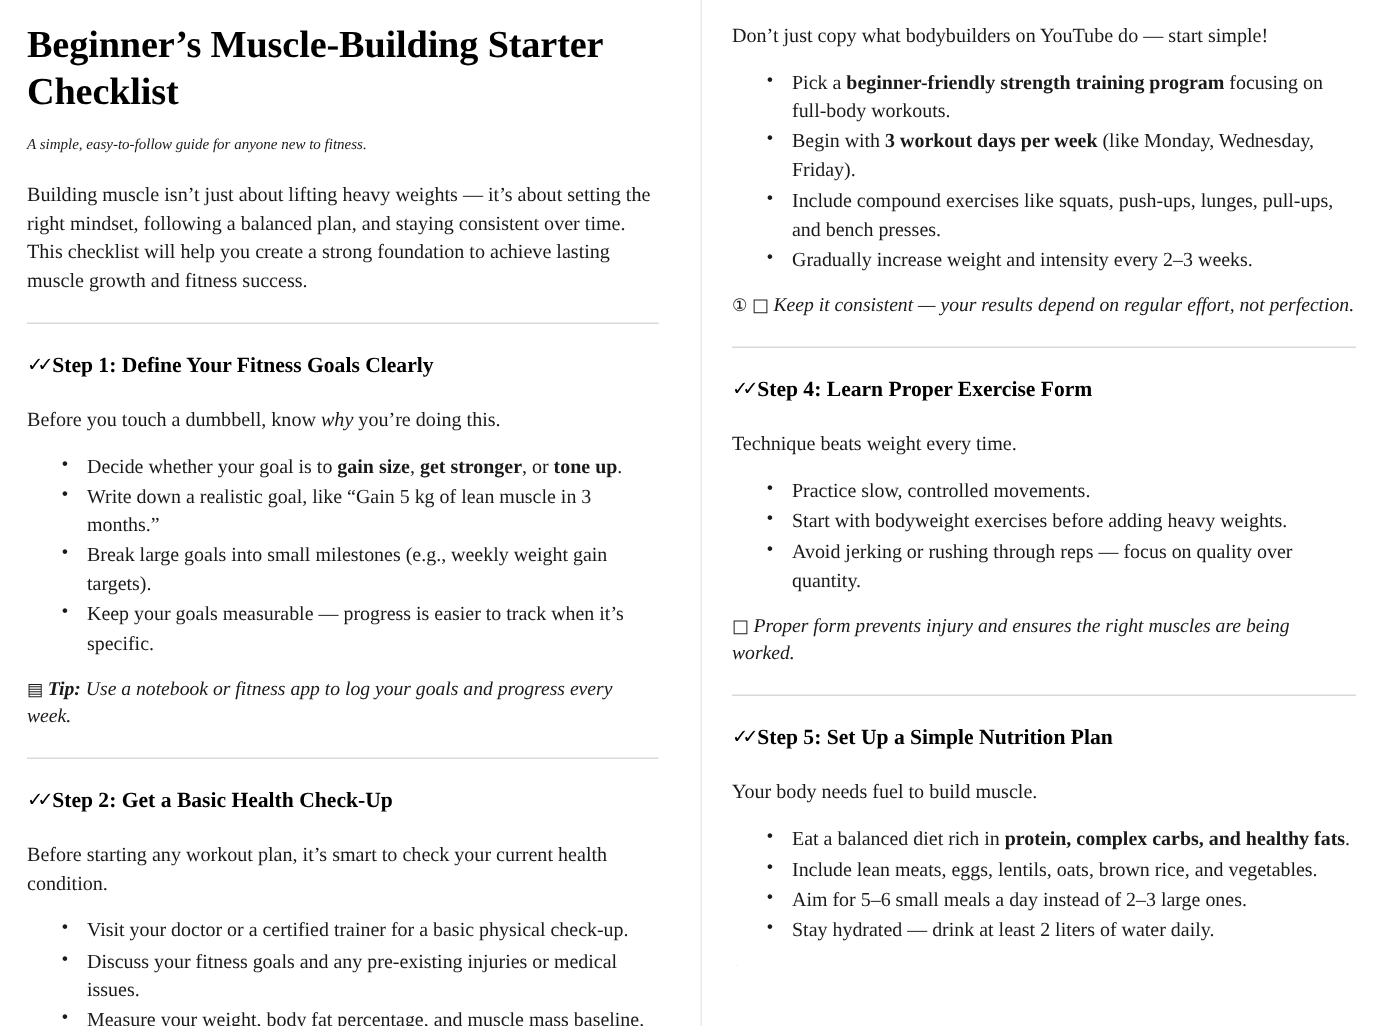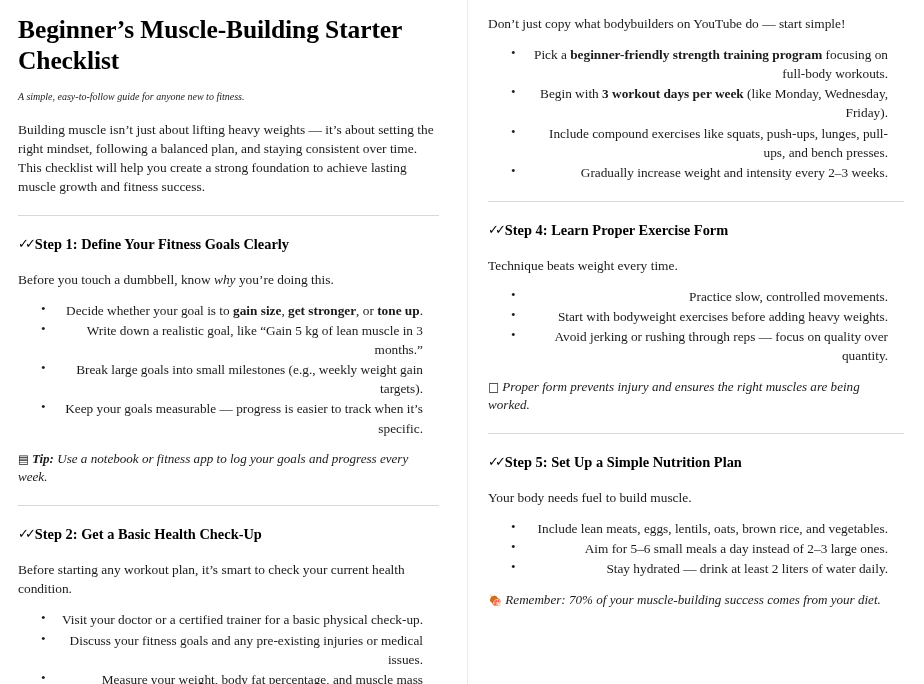--- a/index.html
+++ b/index.html
@@ -98,24 +98,23 @@
     margin: 0 0 12px 0;
   }
   ul.bullets {
     margin: 0 0 12px 0;
     padding-left: 40px;
     list-style: none;
   }
   ul.bullets li {
     font-size: 13.3px;
     line-height: 1.44;
-    margin: 0 16px 1px 0;
+    margin: 0 0 1px 0;
     position: relative;
     padding-left: 0;
-    text-align: right;
   }
   ul.bullets li::before {
     content: "\2022";
     position: absolute;
     left: -17px;
     top: -1px;
     font-size: 13px;
     color: #1a1a1a;
   }
   .note {
@@ -192,20 +191,23 @@
   <div class="column col-right">
 
     <div>
       <p class="lead">Don’t just copy what bodybuilders on YouTube do — start simple!</p>
       <ul class="bullets">
           <li>Pick a <b>beginner-friendly strength training program</b> focusing on full-body workouts.</li>
           <li>Begin with <b>3 workout days per week</b> (like Monday, Wednesday, Friday).</li>
           <li>Include compound exercises like squats, push-ups, lunges, pull-ups, and bench presses.</li>
           <li>Gradually increase weight and intensity every 2–3 weeks.</li>
         </ul>
+      <p class="note">
+        <span class="note-icon">①</span><span class="note-icon tofu">□</span><span>Keep it consistent — your results depend on regular effort, not perfection.</span>
+      </p>
     </div>
 
     <hr class="rule">
 
     <div>
       <h2 class="step-heading">
         <span class="check-glyph">✓✓</span><span>Step 4: Learn Proper Exercise Form</span>
       </h2>
       <p class="lead">Technique beats weight every time.</p>
       <ul class="bullets">
@@ -219,20 +221,21 @@
     </div>
 
     <hr class="rule">
 
     <div>
       <h2 class="step-heading">
         <span class="check-glyph">✓✓</span><span>Step 5: Set Up a Simple Nutrition Plan</span>
       </h2>
       <p class="lead">Your body needs fuel to build muscle.</p>
       <ul class="bullets">
+          <li>Eat a balanced diet rich in <b>protein, complex carbs, and healthy fats</b>.</li>
           <li>Include lean meats, eggs, lentils, oats, brown rice, and vegetables.</li>
           <li>Aim for 5–6 small meals a day instead of 2–3 large ones.</li>
           <li>Stay hydrated — drink at least 2 liters of water daily.</li>
         </ul>
       <p class="note">
         <span class="note-icon">🍖</span><span>Remember: 70% of your muscle-building success comes from your diet.</span>
       </p>
     </div>
 
   </div>

